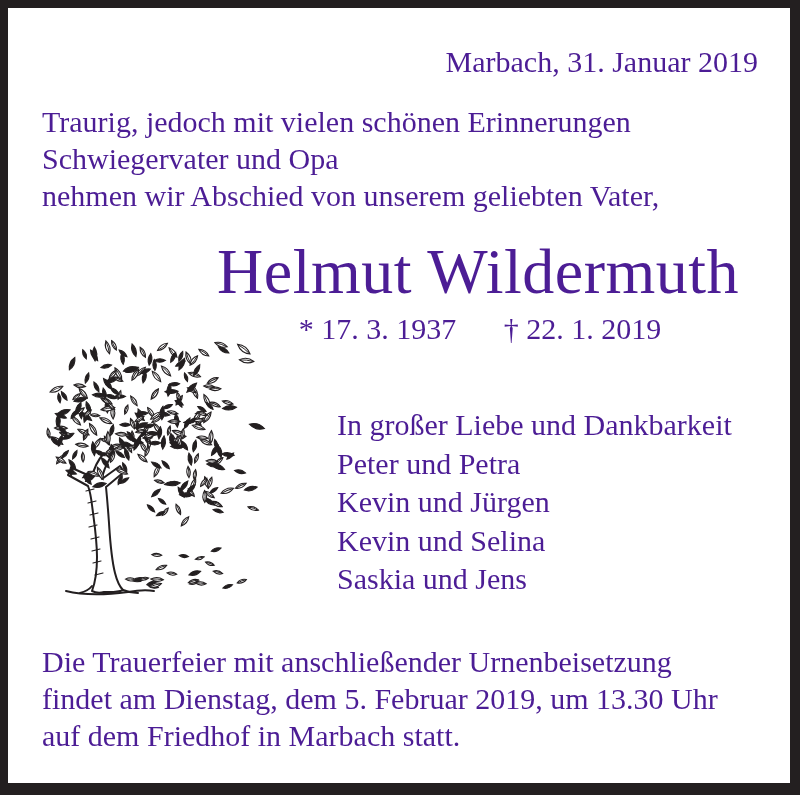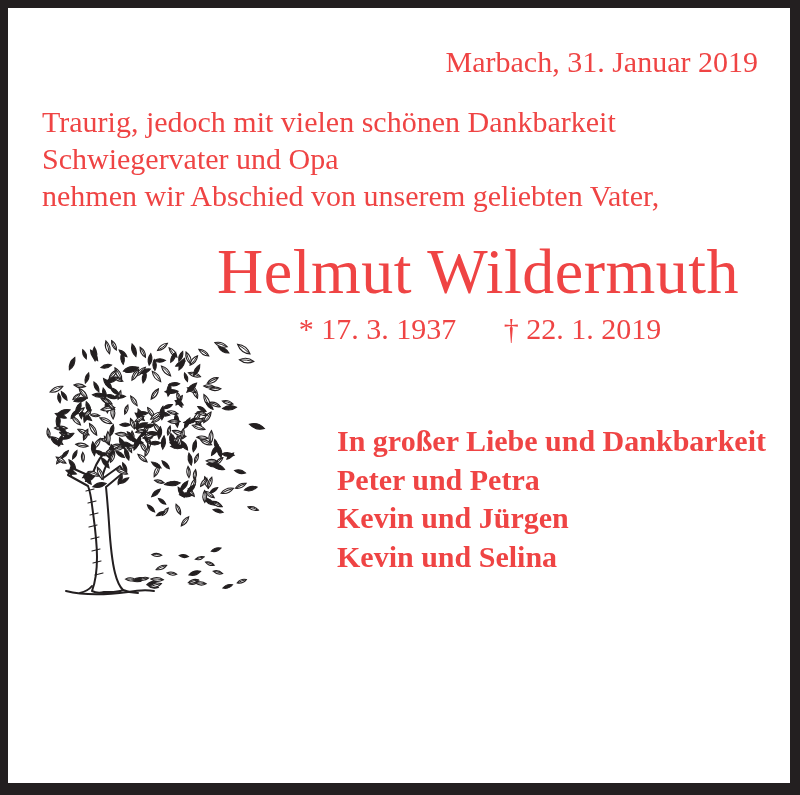--- a/index.html
+++ b/index.html
@@ -6,21 +6,21 @@
   .page {
     position: relative;
     width: 800px;
     height: 795px;
     box-sizing: border-box;
     background: #ffffff;
     border-style: solid;
     border-color: #231f20;
     border-width: 8px 10px 12px 8px;
     font-family: "Liberation Serif", "DejaVu Serif", serif;
-    color: #ef4444;
+    color: #4c1d95;
     overflow: hidden;
   }
   .dateline {
     position: absolute;
     top: 37px;
     right: 32px;
     font-size: 30px;
     white-space: nowrap;
   }
   .intro {
@@ -53,44 +53,43 @@
   }
   .dates .death { margin-left: 40px; }
   .tree {
     position: absolute;
     left: 22px;
     top: 317px;
   }
   .family {
     position: absolute;
     left: 329px;
-    top: 414px;
+    top: 398px;
     font-size: 30px;
     line-height: 38.5px;
     white-space: nowrap;
-    font-weight: bold;
   }
   .funeral {
     position: absolute;
     left: 34px;
     top: 635px;
     font-size: 30px;
     line-height: 37px;
     white-space: nowrap;
   }
 </style>
 </head>
 <body>
 
 <div class="page">
 
   <div class="dateline">Marbach, 31. Januar 2019</div>
 
   <div class="intro">
-    <div>Traurig, jedoch mit vielen schönen Dankbarkeit</div>
+    <div>Traurig, jedoch mit vielen schönen Erinnerungen</div>
     <div>Schwiegervater und Opa</div>
     <div>nehmen wir Abschied von unserem geliebten Vater,</div>
   </div>
 
   <div class="deceased-name">Helmut Wildermuth</div>
 
   <div class="dates">
     <span class="birth">* 17. 3. 1937</span>
     <span class="death">† 22. 1. 2019</span>
   </div>
@@ -559,16 +558,22 @@
         <path d="M -4.865789678692818 0 Q 0 -0.7298684518039227 4.865789678692818 0" transform="translate(125.5 260.2) rotate(-15)" fill="none" stroke="#231f20" stroke-width="0.9"></path>
         <path d="M -6.06433893693611 0 Q 0 -3.759890140900388 6.06433893693611 0 Q 0 3.759890140900388 -6.06433893693611 0 Z" transform="translate(164.8 248.1) rotate(-17)" fill="#231f20" stroke="#231f20" stroke-width="1.1"></path>
       </g>
   </svg>
 
   <div class="family">
     <div>In großer Liebe und Dankbarkeit</div>
     <div>Peter und Petra</div>
     <div>Kevin und Jürgen</div>
     <div>Kevin und Selina</div>
+    <div>Saskia und Jens</div>
   </div>
 
+  <div class="funeral">
+    <div>Die Trauerfeier mit anschließender Urnenbeisetzung</div>
+    <div>findet am Dienstag, dem 5. Februar 2019, um 13.30 Uhr</div>
+    <div>auf dem Friedhof in Marbach statt.</div>
+  </div>
 
 </div>
 
 </body></html>

